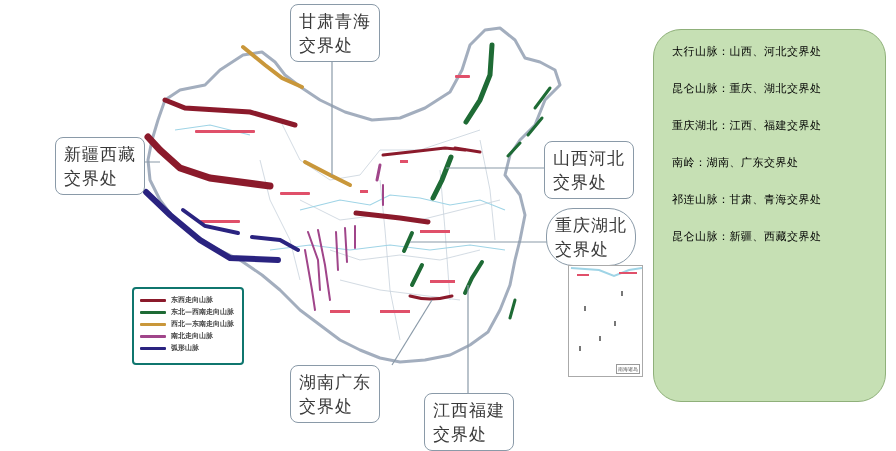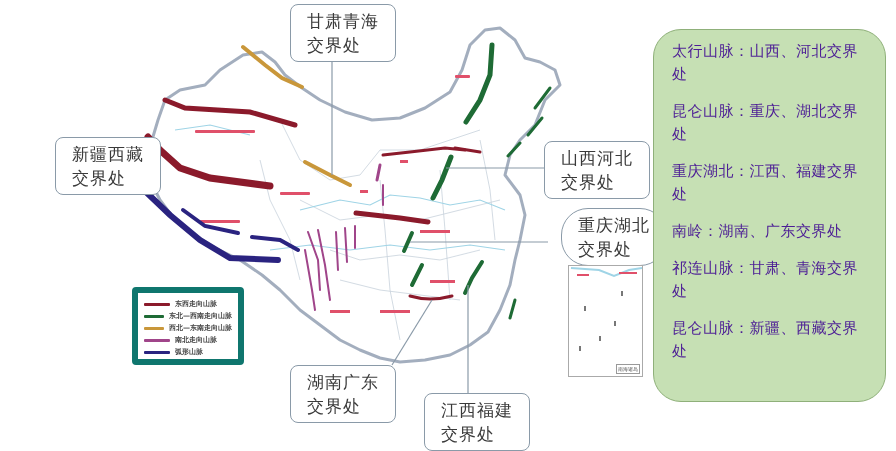--- a/index.html
+++ b/index.html
@@ -1,33 +1,33 @@
 <!DOCTYPE html>
 <html><head>
 <meta charset="utf-8">
 <style>
   * { box-sizing: border-box; margin: 0; padding: 0; }
   html, body { width: 896px; height: 451px; background: #ffffff; overflow: hidden; }
   body { position: relative; font-family: "DejaVu Sans", "Liberation Sans", sans-serif; color: #333; }
   #map-svg { position: absolute; left: 0; top: 0; width: 896px; height: 451px; }
   .callout {
     position: absolute; background: #fff; border: 1.5px solid #8a9aa8;
-    border-radius: 8px; padding: 4px 16px; font-size: 17px; line-height: 24px;
+    border-radius: 8px; padding: 4px 8px; font-size: 17px; line-height: 24px;
     color: #3a3a3a; letter-spacing: 1px;
   }
   .callout span { display: block; white-space: nowrap; }
   #info-panel {
     position: absolute; left: 653px; top: 29px; width: 233px; height: 373px;
     background: #c6e0b4; border: 1.5px solid #8fb07a; border-radius: 28px;
     padding: 10px 14px 10px 18px;
   }
-  .info-item { font-size: 15px; line-height: 23px; color: #4c1d95; margin-bottom: 14px; letter-spacing: 0.5px; }
+  .info-item { font-size: 11px; line-height: 23px; color: #000000; margin-bottom: 14px; letter-spacing: 0.5px; }
   #legend {
     position: absolute; left: 132px; top: 287px; width: 112px; height: 78px;
-    border: 6px solid #0f766e; border-radius: 4px; background: #fff; padding: 5px 6px;
+    border: 2px solid #0f766e; border-radius: 4px; background: #fff; padding: 5px 6px;
   }
   .legend-row { display: flex; align-items: center; height: 12px; }
   .legend-swatch { width: 26px; height: 3px; margin-right: 5px; border-radius: 1px; }
   .legend-label { font-size: 7px; color: #444; white-space: nowrap; font-weight: bold; }
   #inset {
     position: absolute; left: 568px; top: 265px; width: 75px; height: 112px;
     border: 1px solid #aaa; background: #fff;
   }
   #inset-title { position: absolute; right: 2px; bottom: 2px; font-size: 5px; border: 1px solid #999; padding: 1px; color: #555; }
 </style>
@@ -127,21 +127,21 @@
   <span>交界处</span>
 </div>
 <div class="callout" style="left:290px;top:4px;">
   <span>甘肃青海</span>
   <span>交界处</span>
 </div>
 <div class="callout" style="left:544px;top:141px;">
   <span>山西河北</span>
   <span>交界处</span>
 </div>
-<div class="callout" style="left:561px;top:208px;border-radius:27px;">
+<div class="callout" style="left:546px;top:208px;border-radius:27px;">
   <span>重庆湖北</span>
   <span>交界处</span>
 </div>
 <div class="callout" style="left:290px;top:365px;">
   <span>湖南广东</span>
   <span>交界处</span>
 </div>
 <div class="callout" style="left:424px;top:393px;">
   <span>江西福建</span>
   <span>交界处</span>

